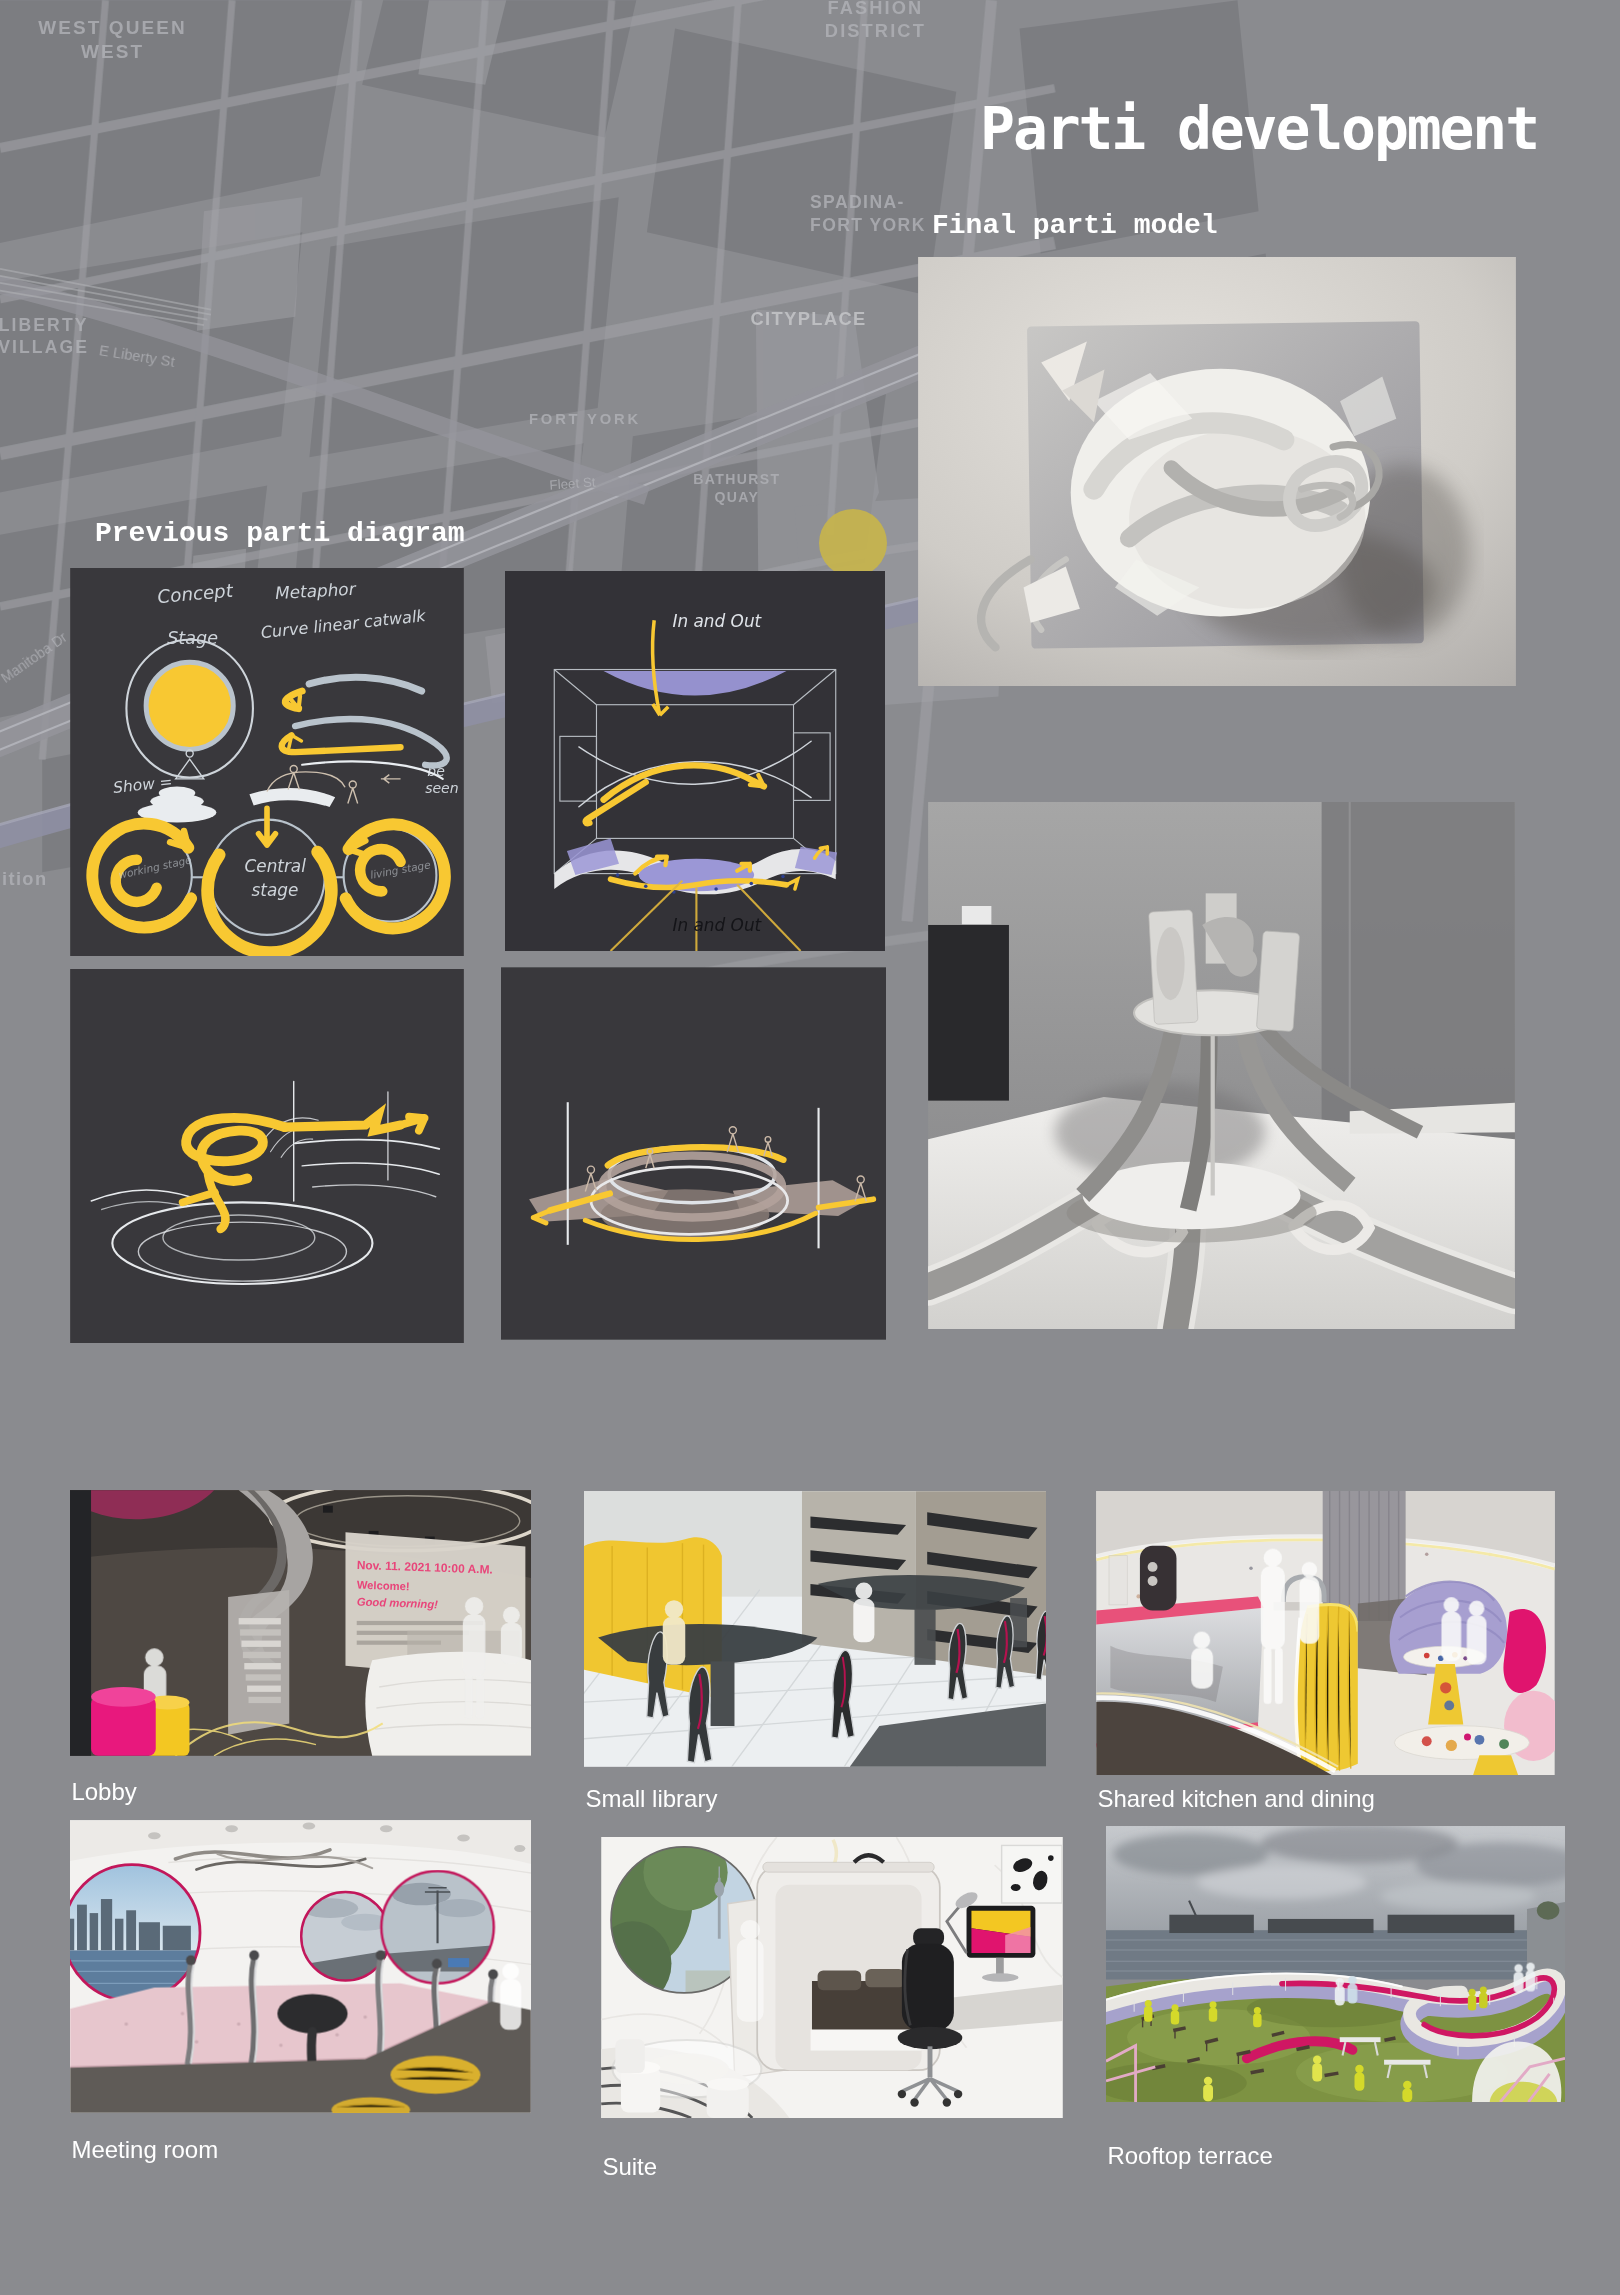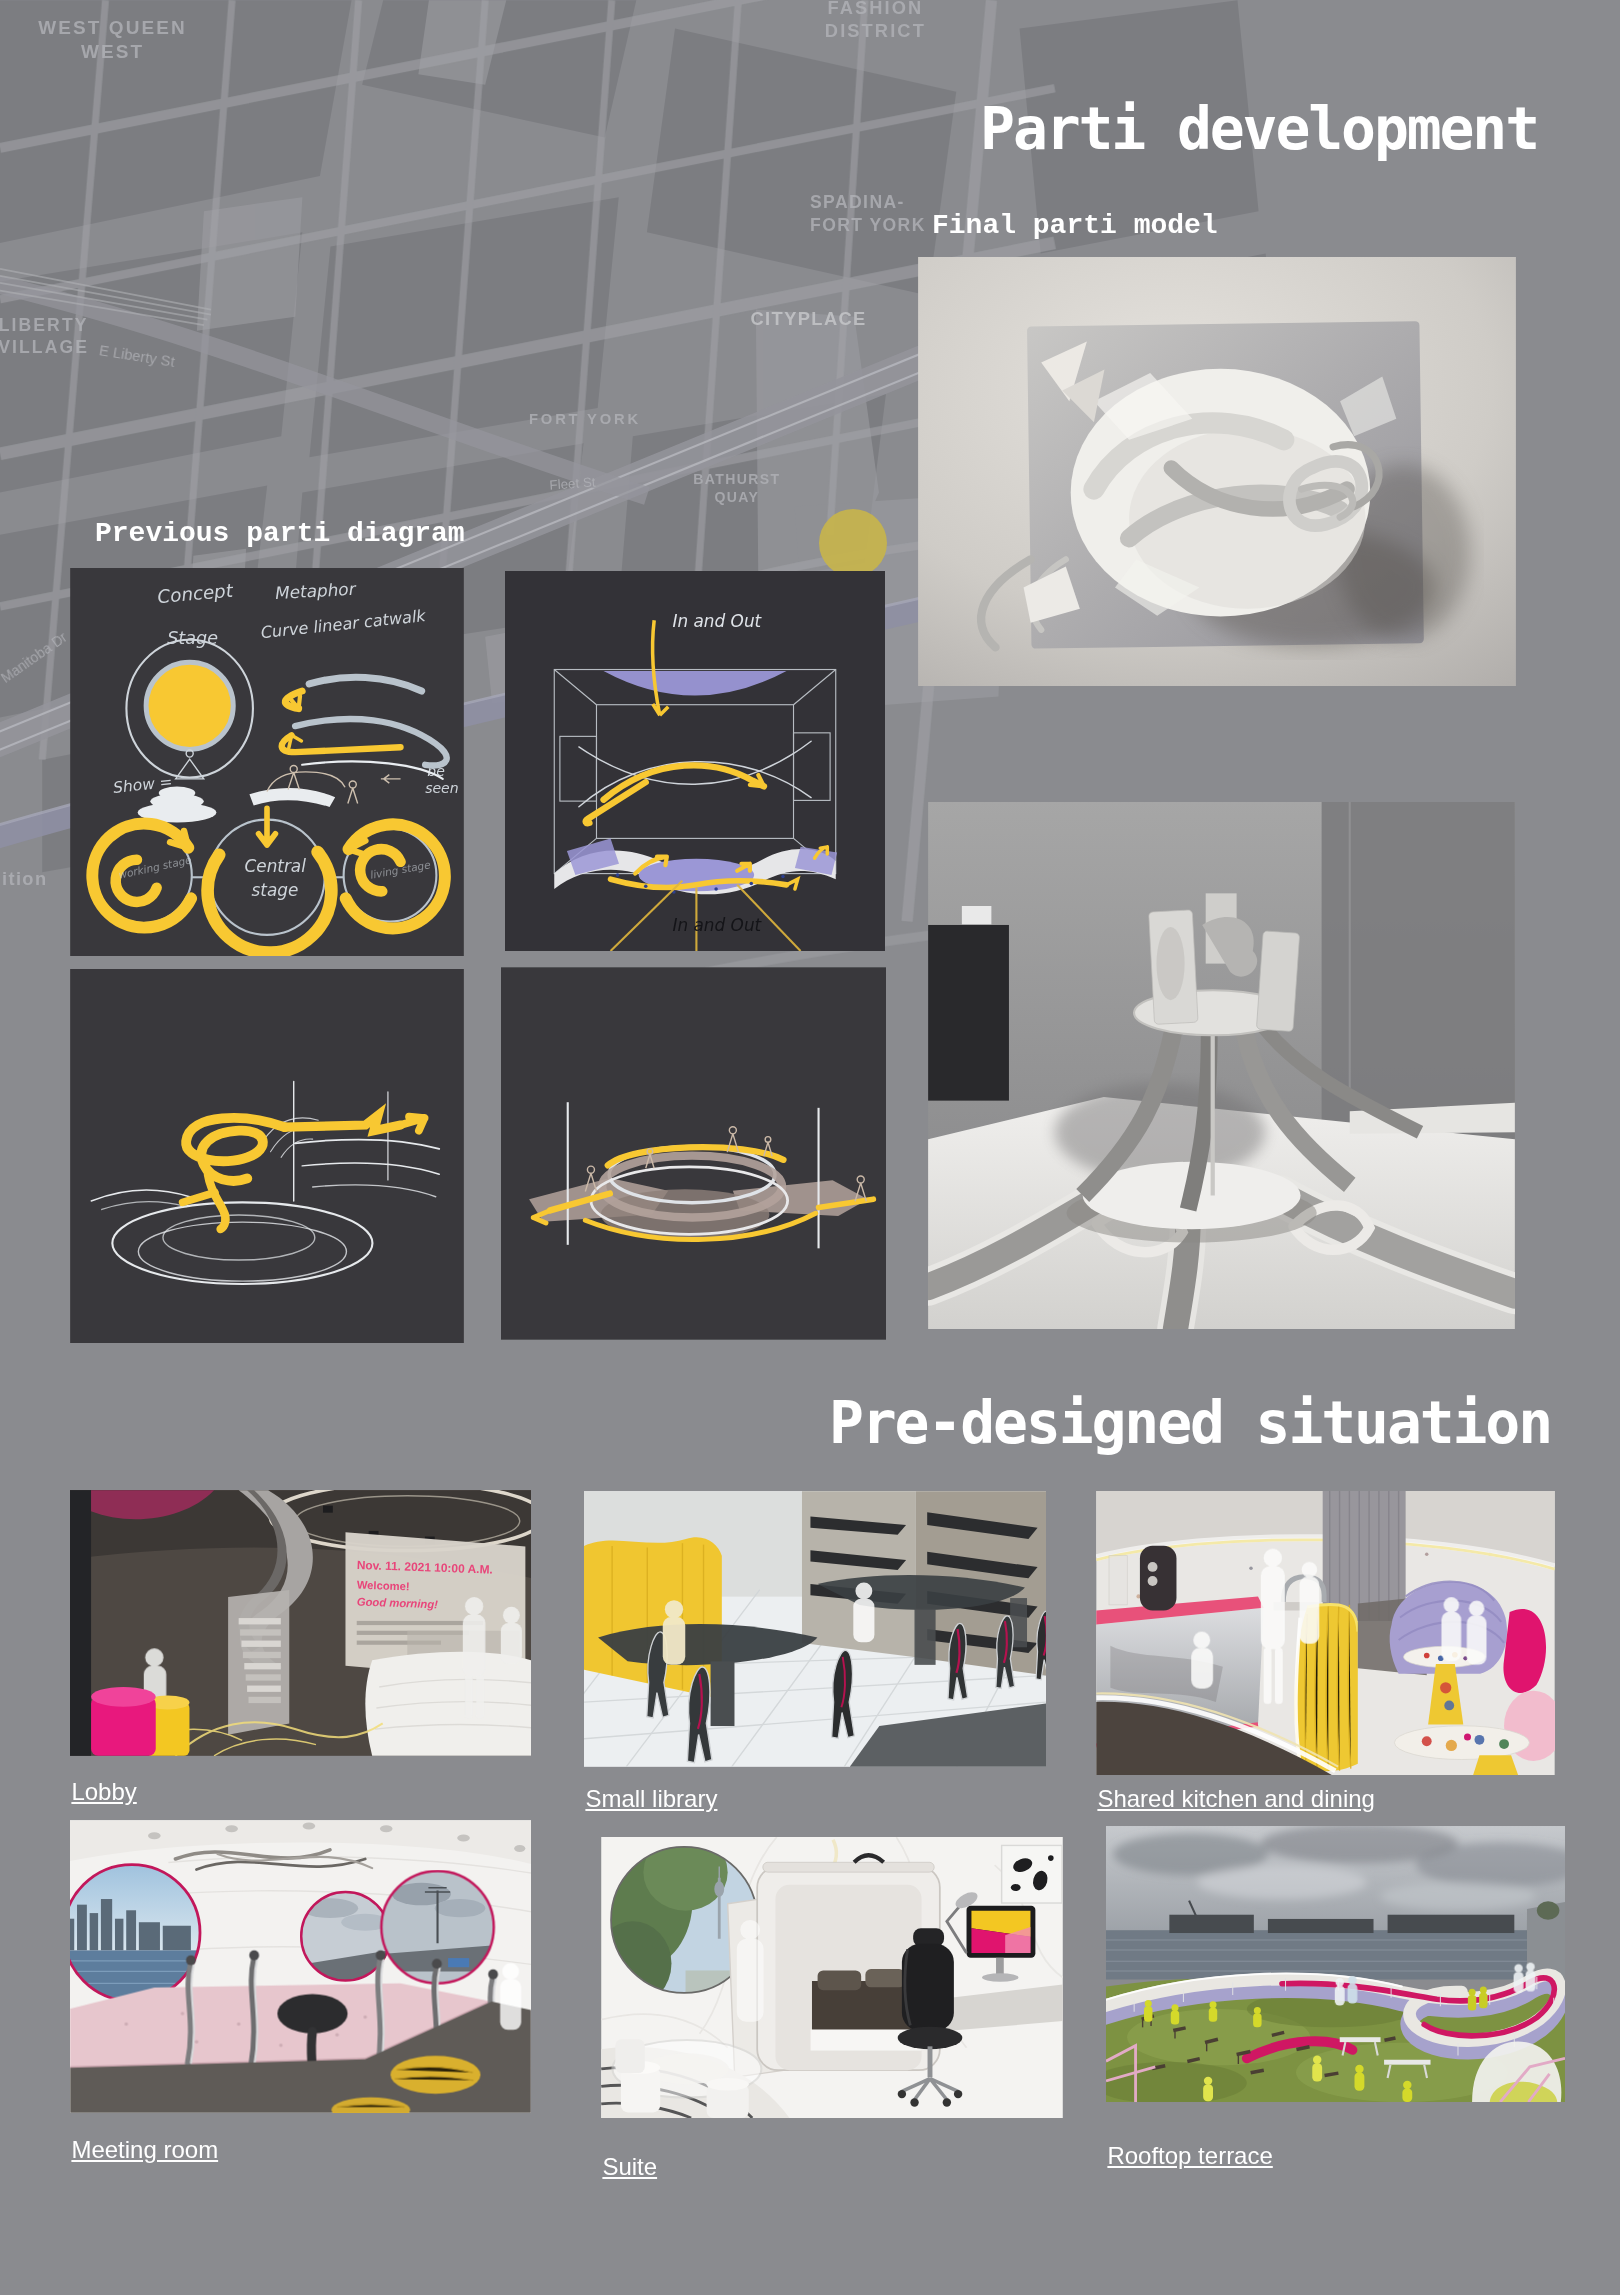--- a/index.html
+++ b/index.html
@@ -8,21 +8,21 @@
   .map{position:absolute;left:0;top:0;}
   h1,h2{margin:0;font-weight:700;color:#fff;
         font-family:"DejaVu Sans Mono","Liberation Mono",monospace;letter-spacing:-2.1px;text-align:center;}
   .main-title{position:absolute;top:100px;right:82px;font-size:58px;line-height:1;}
   .section-title{position:absolute;top:1394px;right:69px;font-size:58px;line-height:1;}
   .caption{position:absolute;color:#fff;font-family:Liberation Mono, monospace;}
   .model-caption{left:932px;top:210px;font-size:28px;font-weight:700;}
   .diagram-caption{left:95px;top:518px;font-size:28px;font-weight:700;}
   .photo,.panel,.card{position:absolute;}
   .photo svg,.panel svg,.card svg{display:block;}
-  .card .render-label{position:absolute;left:1.4px;font-size:24px;font-weight:400;color:#fff;white-space:nowrap;text-decoration:underline;}
+  .card .render-label{position:absolute;left:1.4px;font-size:24px;font-weight:400;color:#fff;white-space:nowrap;}
   .site-marker{position:absolute;left:819px;top:509px;width:68px;height:68px;border-radius:50%;
                background:#c5b34e;opacity:.95;}
 </style>
 </head>
 <body>
 
 <div class="page">
 
   <svg class="map" width="1620" height="1442" viewBox="0 0 2304 2050">
     <defs>
@@ -381,21 +381,20 @@
         <circle cx="128" cy="288" r="5"></circle>
           <path d="M128,293 l-8,26 M128,293 l8,26"></path>
         <circle cx="512" cy="302" r="5"></circle>
           <path d="M512,307 l-8,26 M512,307 l8,26"></path>
         <circle cx="212" cy="262" r="4"></circle>
           <path d="M212,266 l-6,20 M212,266 l6,20"></path>
       </g>
     </svg>
   </figure>
 
-  <h2 class="section-title">Pre-designed situation</h2>
 
   <figure class="card" style="left:70px;top:1490px;margin:0;width:461px;height:331px">
     <svg width="461" height="266" viewBox="0 0 656 378">
       <rect width="656" height="378" fill="#4e4843"></rect>
       <path d="M0,0 H656 V125 C500,92 300,62 0,98 Z" fill="#3c3835"></path>
       <rect width="30" height="378" fill="#232427"></rect>
       <path d="M30,0 H205 C165,42 85,52 30,30 Z" fill="#8f2d55"></path>
       <g fill="none">
         <ellipse cx="480" cy="38" rx="195" ry="48" stroke="#efe9dc" stroke-width="5" opacity="0.9"></ellipse>
         <ellipse cx="480" cy="44" rx="160" ry="36" stroke="#d9d2c2" stroke-width="2" opacity="0.6"></ellipse>

